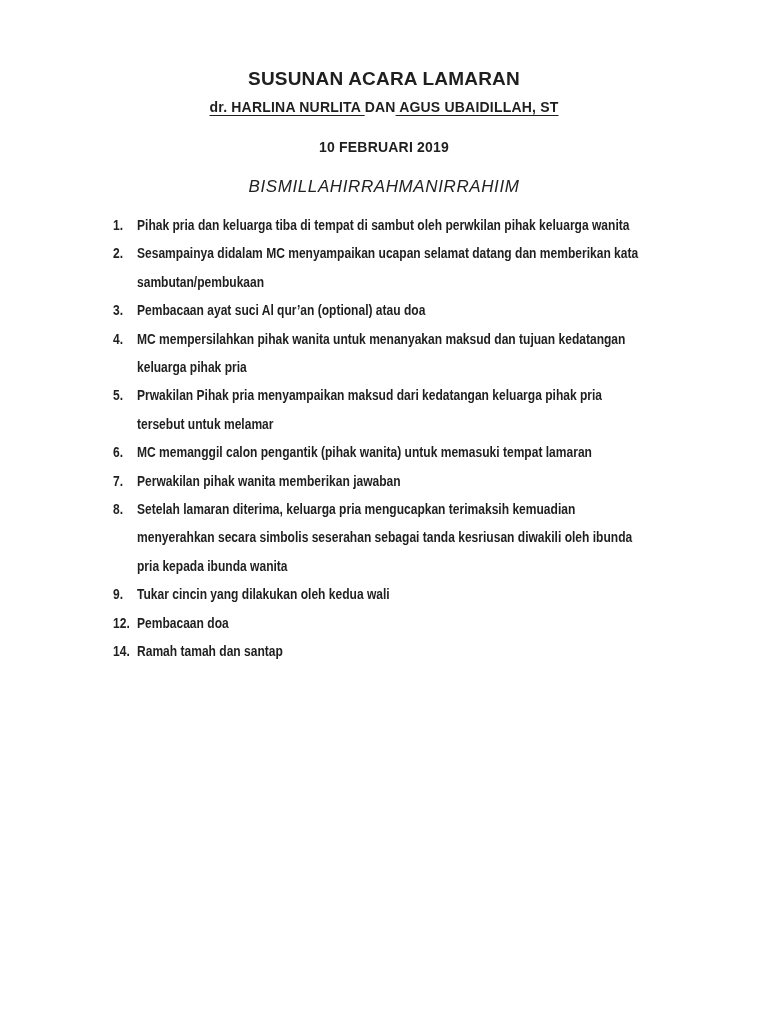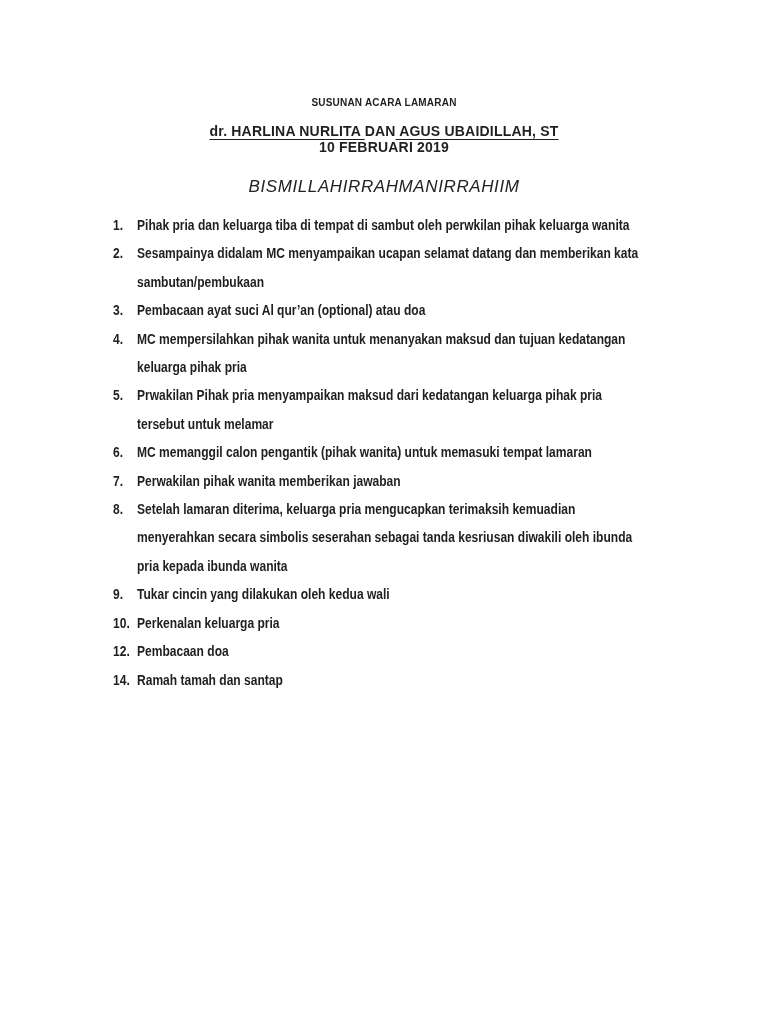--- a/index.html
+++ b/index.html
@@ -15,36 +15,37 @@
     overflow: hidden;
     font-family: "Liberation Sans", sans-serif;
     color: #1f1f1f;
     -webkit-font-smoothing: antialiased;
   }
   .header {
     text-align: center;
     font-weight: 700;
   }
   .doc-title {
-    padding-top: 95px;
-    font-size: 10px;
+    padding-top: 71px;
+    font-size: 19px;
     line-height: 16px;
     letter-spacing: 0.2px;
   }
   .doc-names {
     margin-top: 12px;
     font-size: 14px;
     line-height: 16px;
     letter-spacing: 0.2px;
   }
   .doc-names .u {
     text-decoration: underline;
     text-underline-offset: 3px;
   }
   .doc-date {
+    margin-top: 24px;
     font-size: 14px;
     line-height: 16px;
     letter-spacing: 0.2px;
   }
   .doc-basmala {
     margin-top: 20px;
     font-size: 17px;
     line-height: 24px;
     font-style: italic;
     font-weight: 400;
@@ -127,24 +128,20 @@
       <span class="num">8.</span>
       <div class="line">Setelah lamaran diterima, keluarga pria mengucapkan terimaksih kemuadian</div>
       <div class="line">menyerahkan secara simbolis seserahan sebagai tanda kesriusan diwakili oleh ibunda</div>
       <div class="line">pria kepada ibunda wanita</div>
     </li>
     <li>
       <span class="num">9.</span>
       <div class="line">Tukar cincin yang dilakukan oleh kedua wali</div>
     </li>
     <li>
-      <span class="num">10.</span>
-      <div class="line">Perkenalan keluarga pria</div>
-    </li>
-    <li>
       <span class="num">12.</span>
       <div class="line">Pembacaan doa</div>
     </li>
     <li>
       <span class="num">14.</span>
       <div class="line">Ramah tamah dan santap</div>
     </li>
   </ol>
 </div>
 

